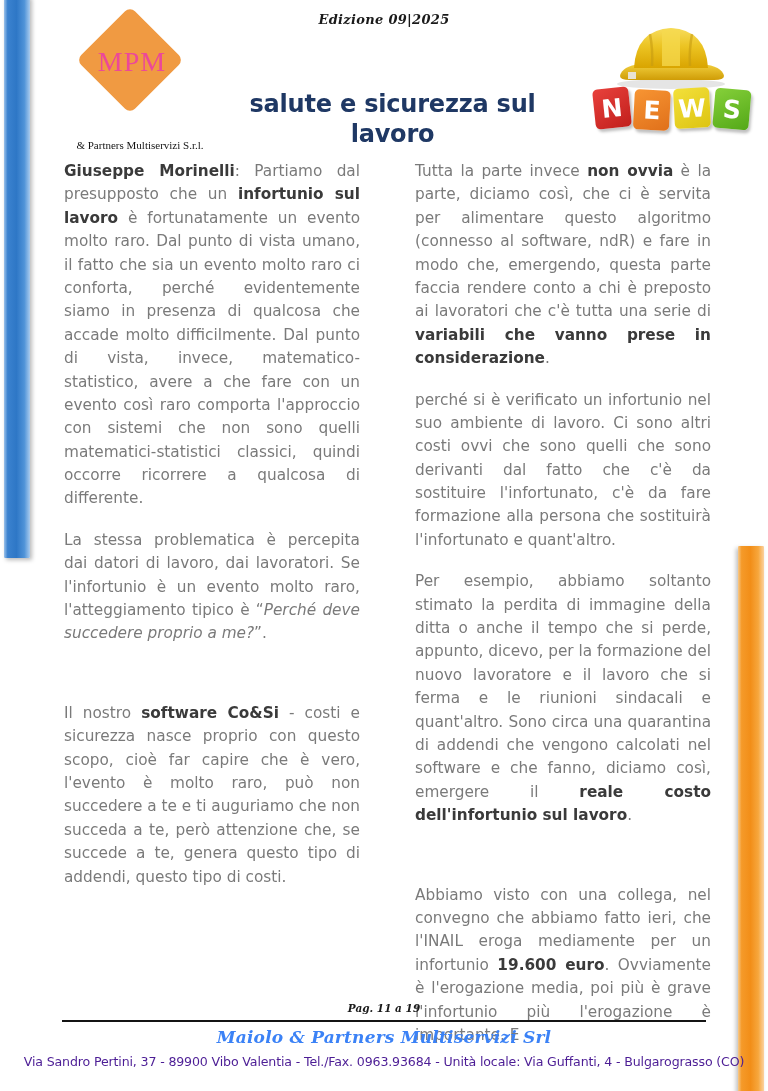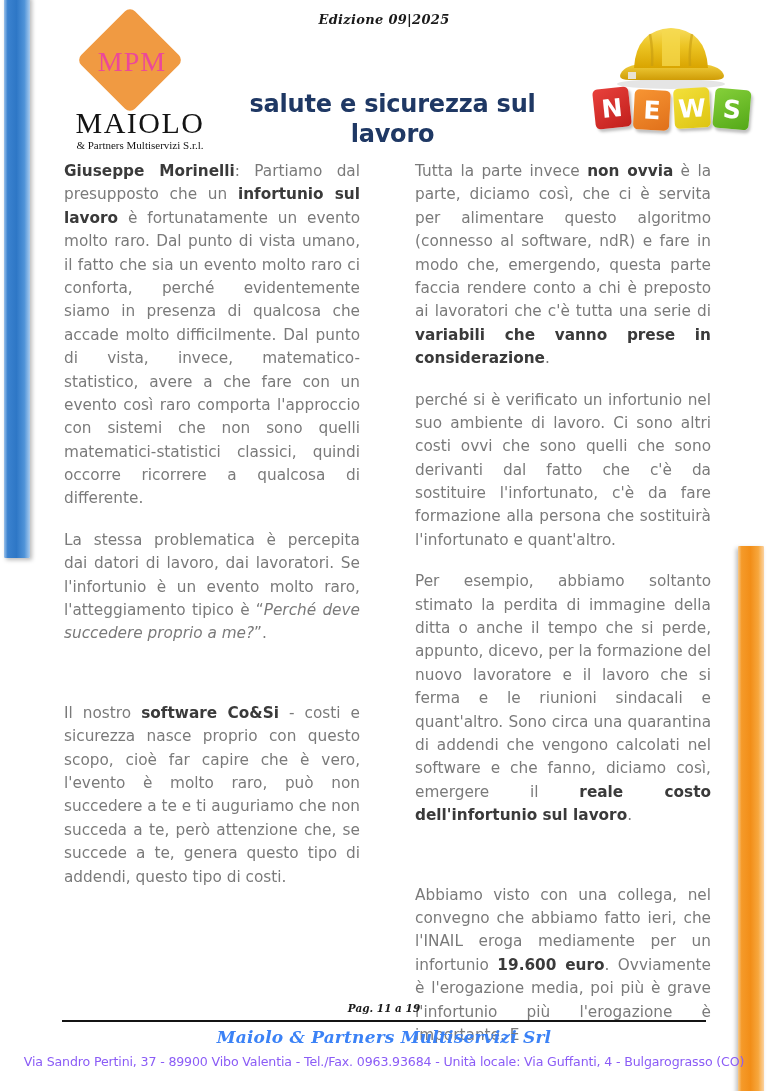--- a/index.html
+++ b/index.html
@@ -240,38 +240,37 @@
     letter-spacing: 0.2px;
   }
   .address {
     position: absolute;
     left: 0;
     right: 0;
     top: 58px;
     text-align: center;
     font-family: "DejaVu Sans", sans-serif;
     font-size: 12.6px;
-    color: #8b5cf6;
+    color: #4c1d95;
     letter-spacing: -0.15px;
   }
 </style>
 </head>
 <body>
 
 <div class="bar-left"></div>
 <div class="bar-right"></div>
 
 <div class="header">
 
   <div class="edition">Edizione 09|2025</div>
 
   <div class="logo">
     <div class="logo-diamond"></div>
     <div class="logo-mpm">MPM</div>
-    <div class="logo-name">MAIOLO</div>
     <div class="logo-sub">&amp; Partners Multiservizi S.r.l.</div>
   </div>
 
   <div class="title">
     <br>
     <span>salute e sicurezza sul lavoro</span>
   </div>
 
   <div class="newsart">
     <div class="helmet-wrap">

